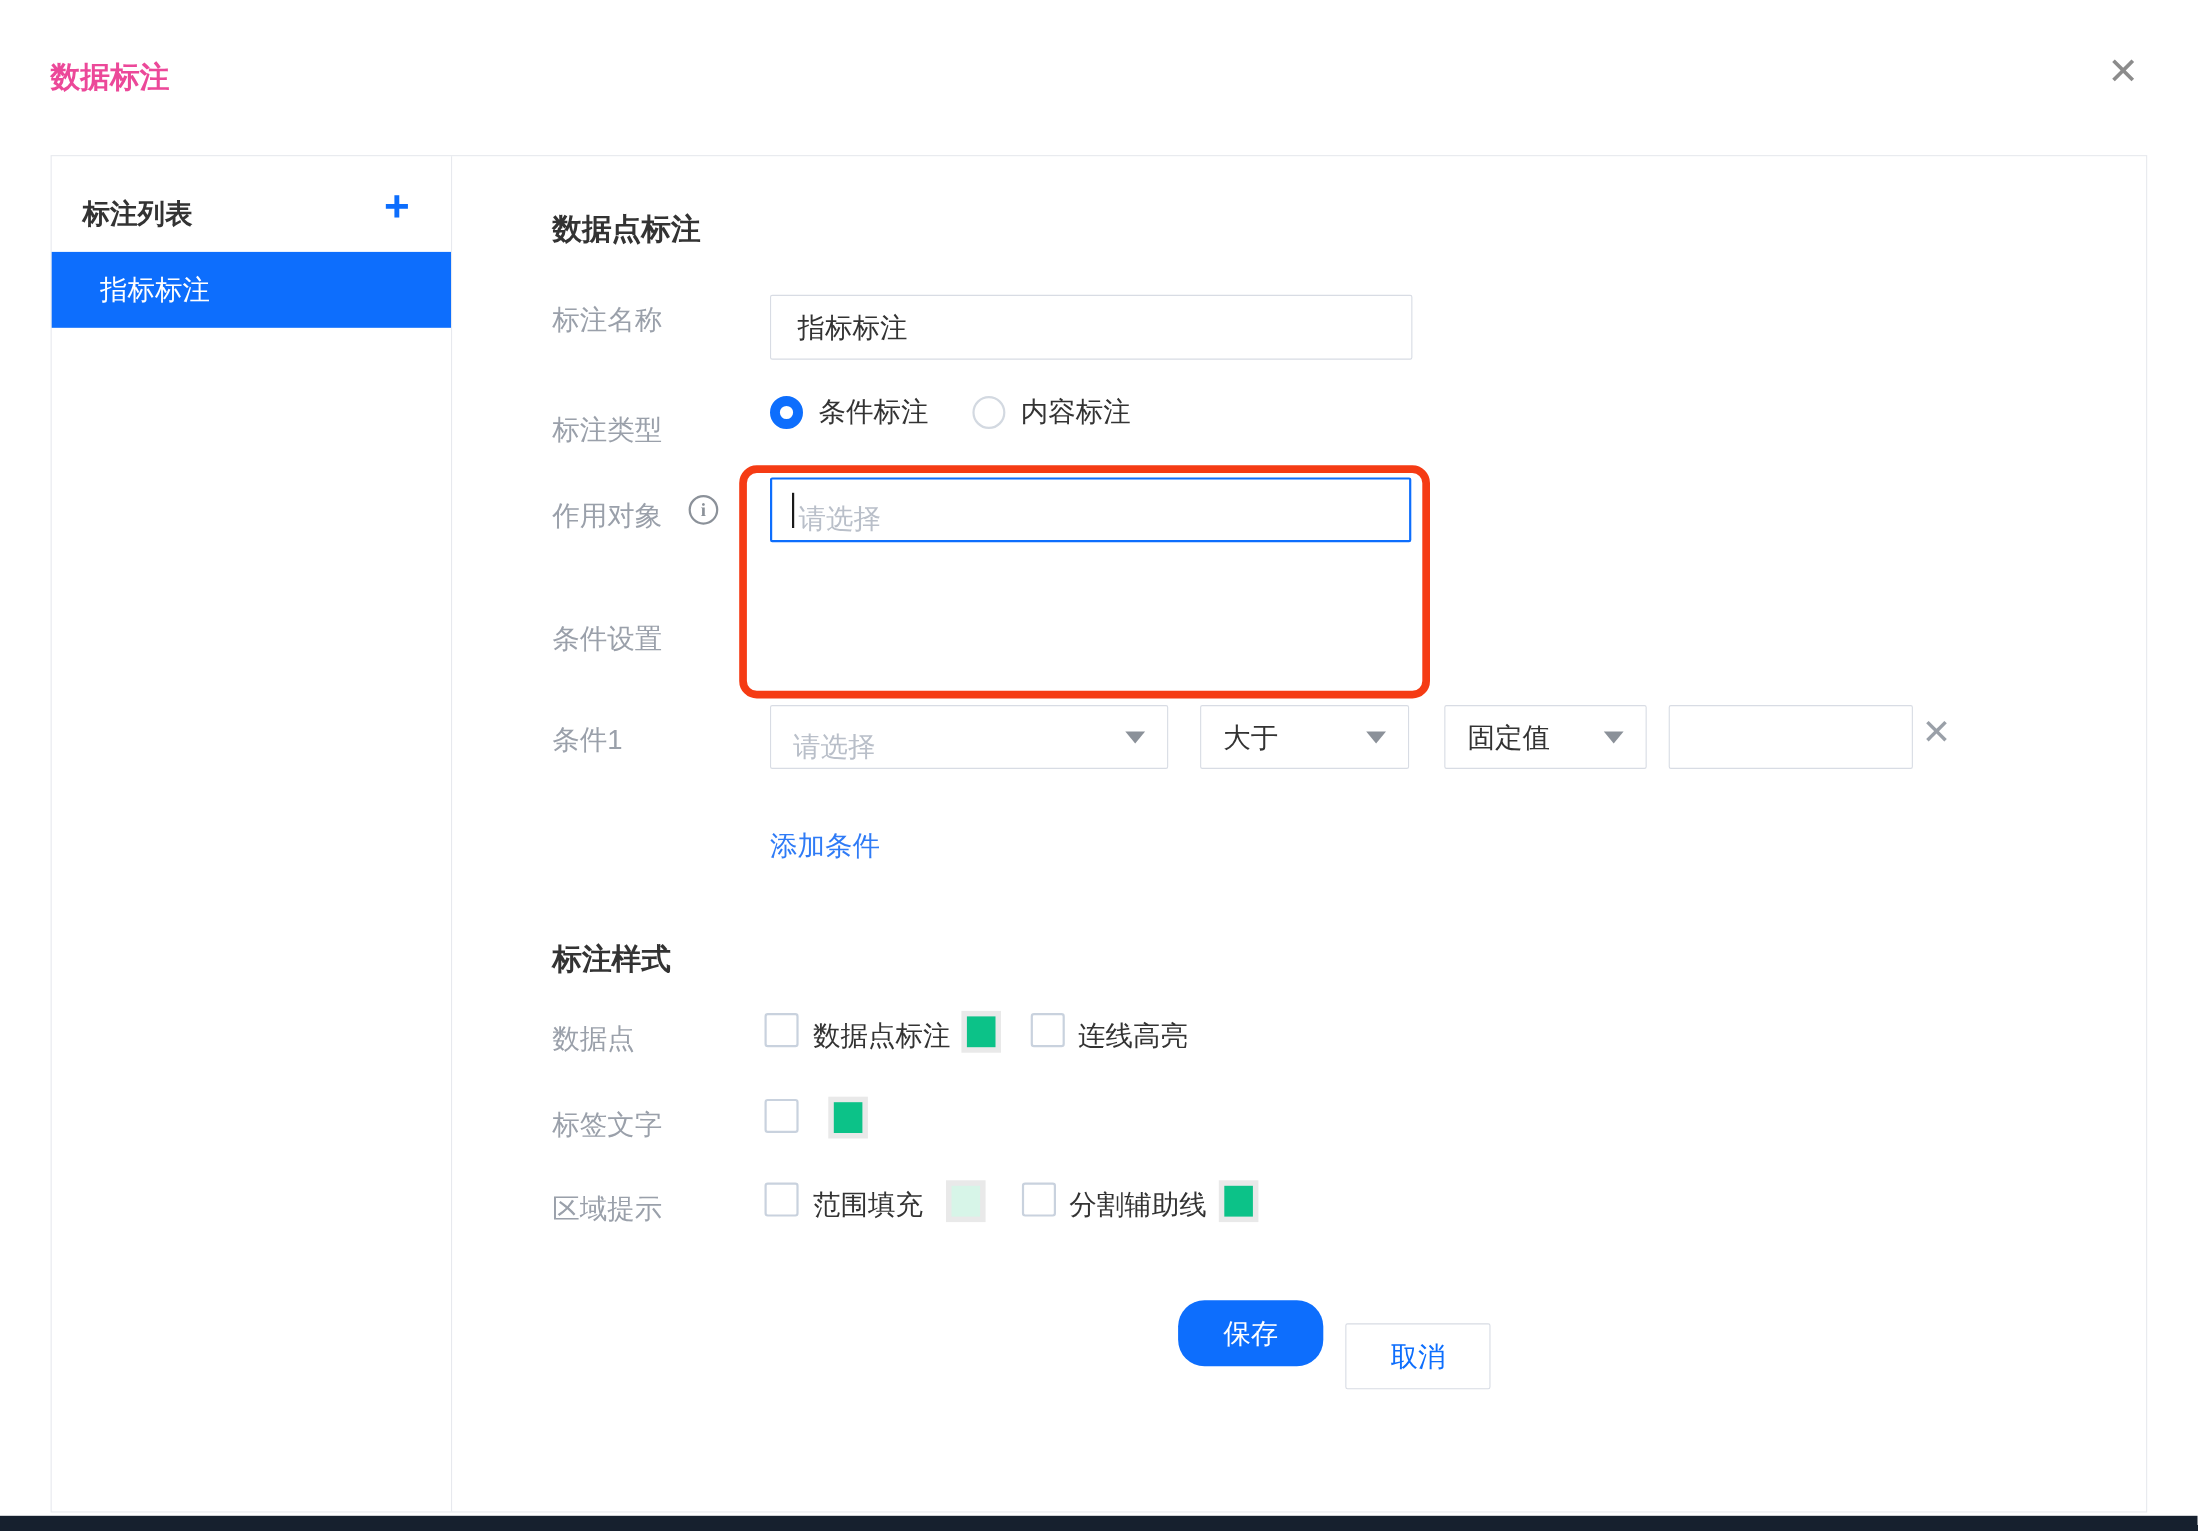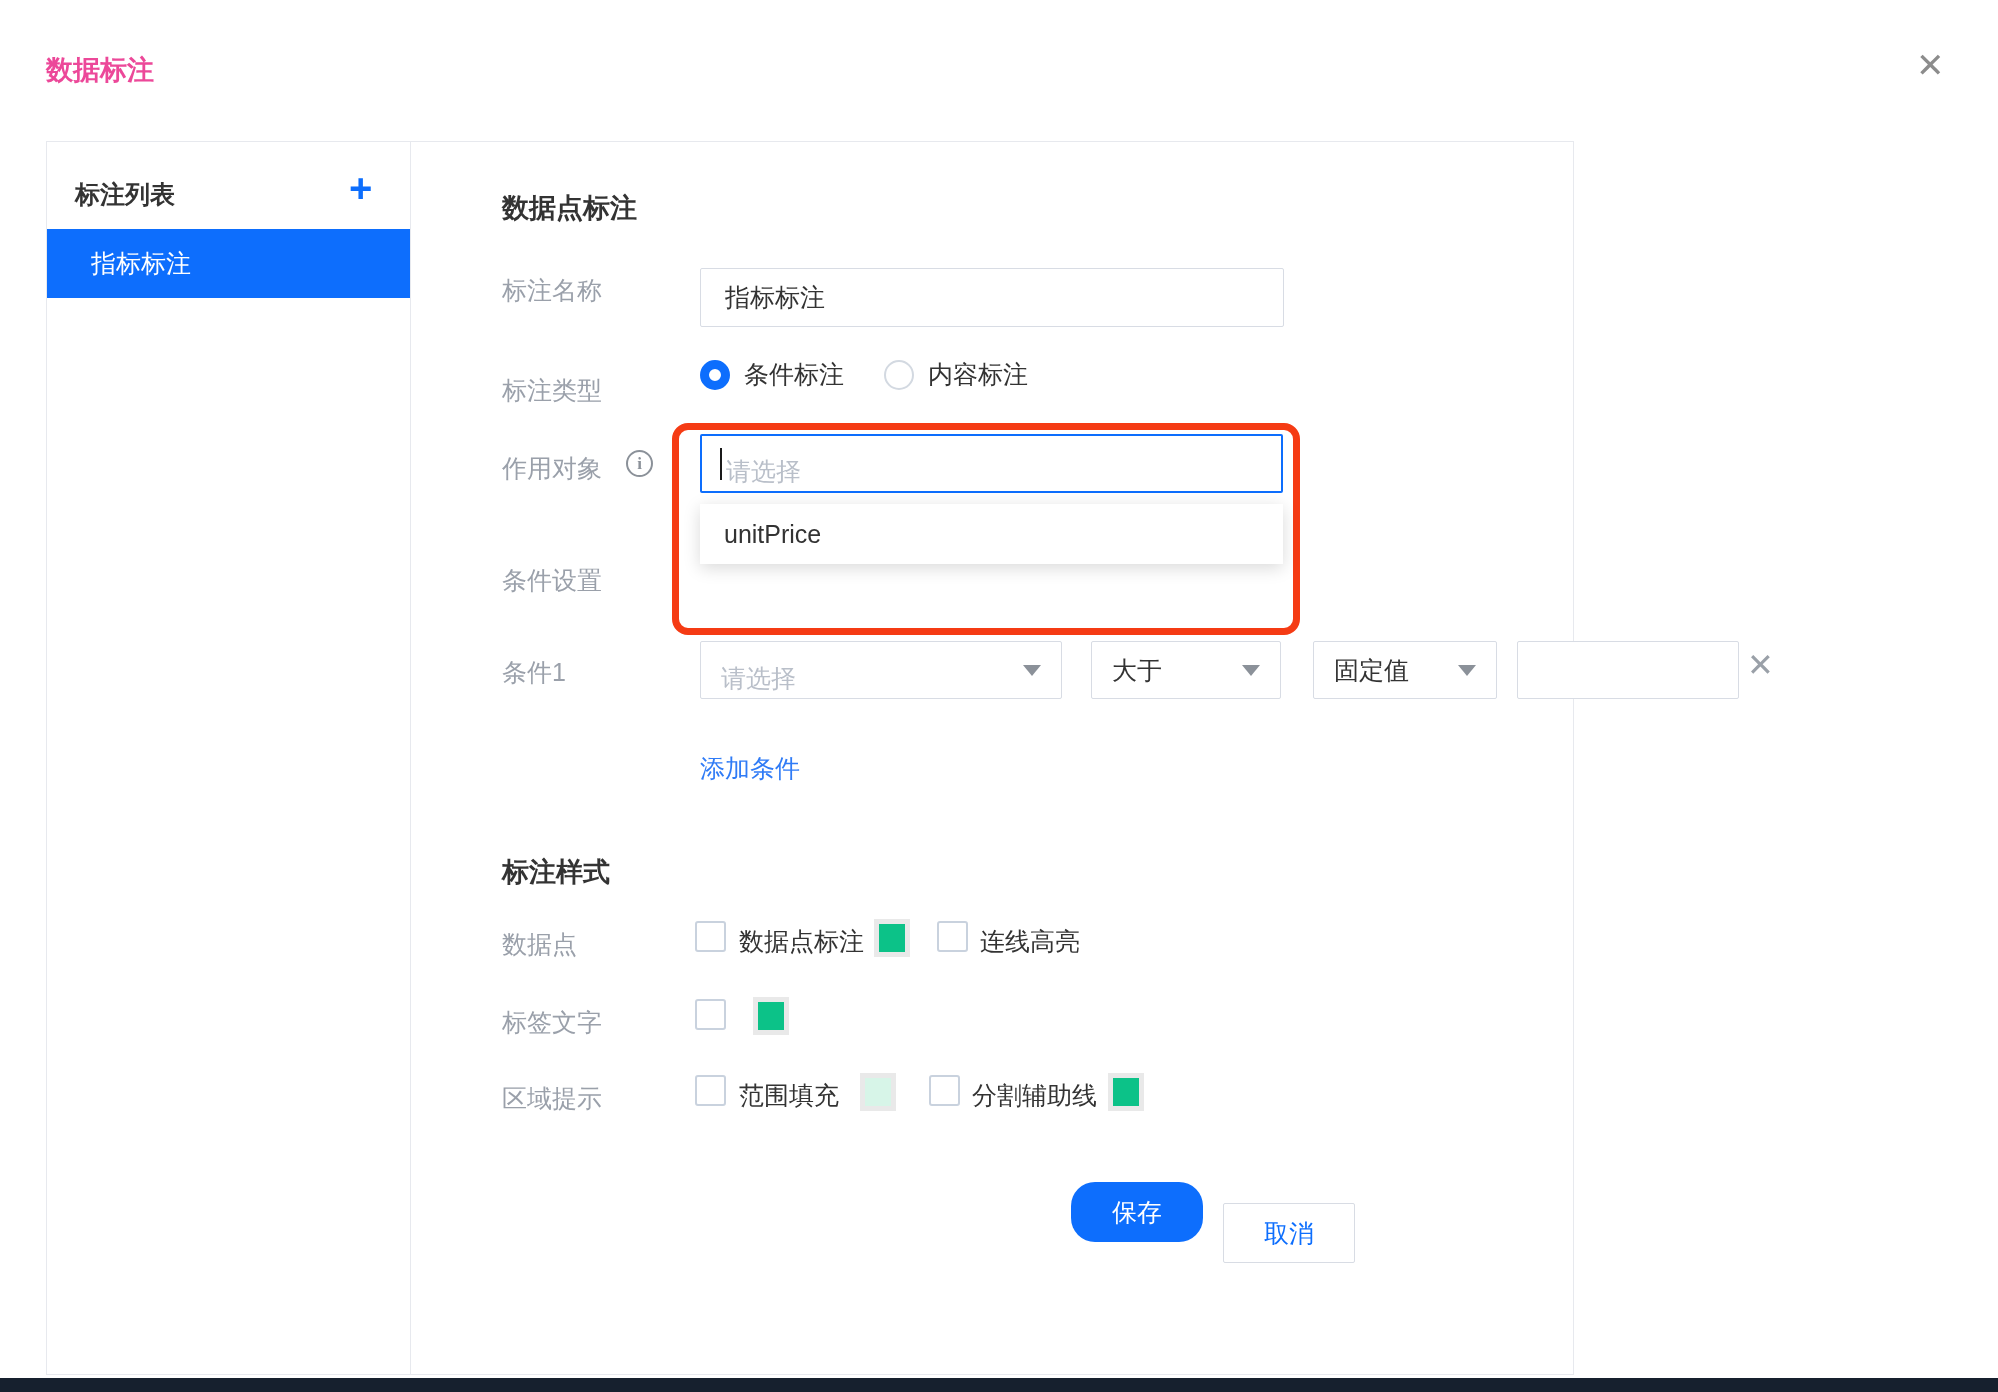--- a/index.html
+++ b/index.html
@@ -9,21 +9,21 @@
     position: relative; width: 1998px; height: 1392px;
     background: #ffffff; overflow: hidden;
   }
   .abs { position: absolute; }
 
   
   .dialog-title { left: 46px; top: 52px; font-size: 27px; font-weight: bold; color: #ec4899; }
   .close-x { left: 1916px; top: 48px; font-size: 34px; color: #8c8c8c; cursor: pointer; line-height: 1; }
 
   
-  .panel { left: 46px; top: 141px; width: 1528px; height: 1234px; border: 1px solid #e7e9ee; background: #fff; }
+  .panel { left: 46px; top: 141px; width: 1906px; height: 1234px; border: 1px solid #e7e9ee; background: #fff; }
   .sidebar { position: absolute; left: 0; top: 0; width: 364px; height: 100%; border-right: 1px solid #e7e9ee; }
   .sidebar-header { position: absolute; left: 28px; top: 36px; font-size: 25px; font-weight: bold; color: #333; }
   .sidebar-add { position: absolute; left: 302px; top: 26px; font-size: 40px; font-weight: bold; color: #0d6efd; cursor: pointer; line-height: 1; }
   .sidebar-item-selected {
     position: absolute; left: 0; top: 87px; width: 100%; height: 69px;
     background: #0d6efd; color: #fff; font-size: 25px;
     display: flex; align-items: center; padding-left: 44px; cursor: pointer;
   }
 
   
@@ -150,21 +150,20 @@
       </div>
 
       <div class="form-label" style="left:90px; top:310px;">作用对象</div>
       <div class="info-icon" style="left:214px; top:308px;">i</div>
 
       <div class="focus-select" style="left:288px; top:292px;">
         <span class="caret-bar"></span>
         <span class="placeholder">请选择</span>
       </div>
       <div class="dropdown" style="left:288px; top:362px;">
-        <div class="dropdown-item">unitPrice</div>
       </div>
 
       <div class="red-box" style="left:260px; top:281px;"></div>
 
       <div class="form-label" style="left:90px; top:422px;">条件设置</div>
 
       <div class="form-label" style="left:90px; top:514px;">条件1</div>
       <div class="select-box" style="left:288px; top:499px; width:362px;">
         <span class="placeholder">请选择</span>
         <span class="select-caret"></span>

